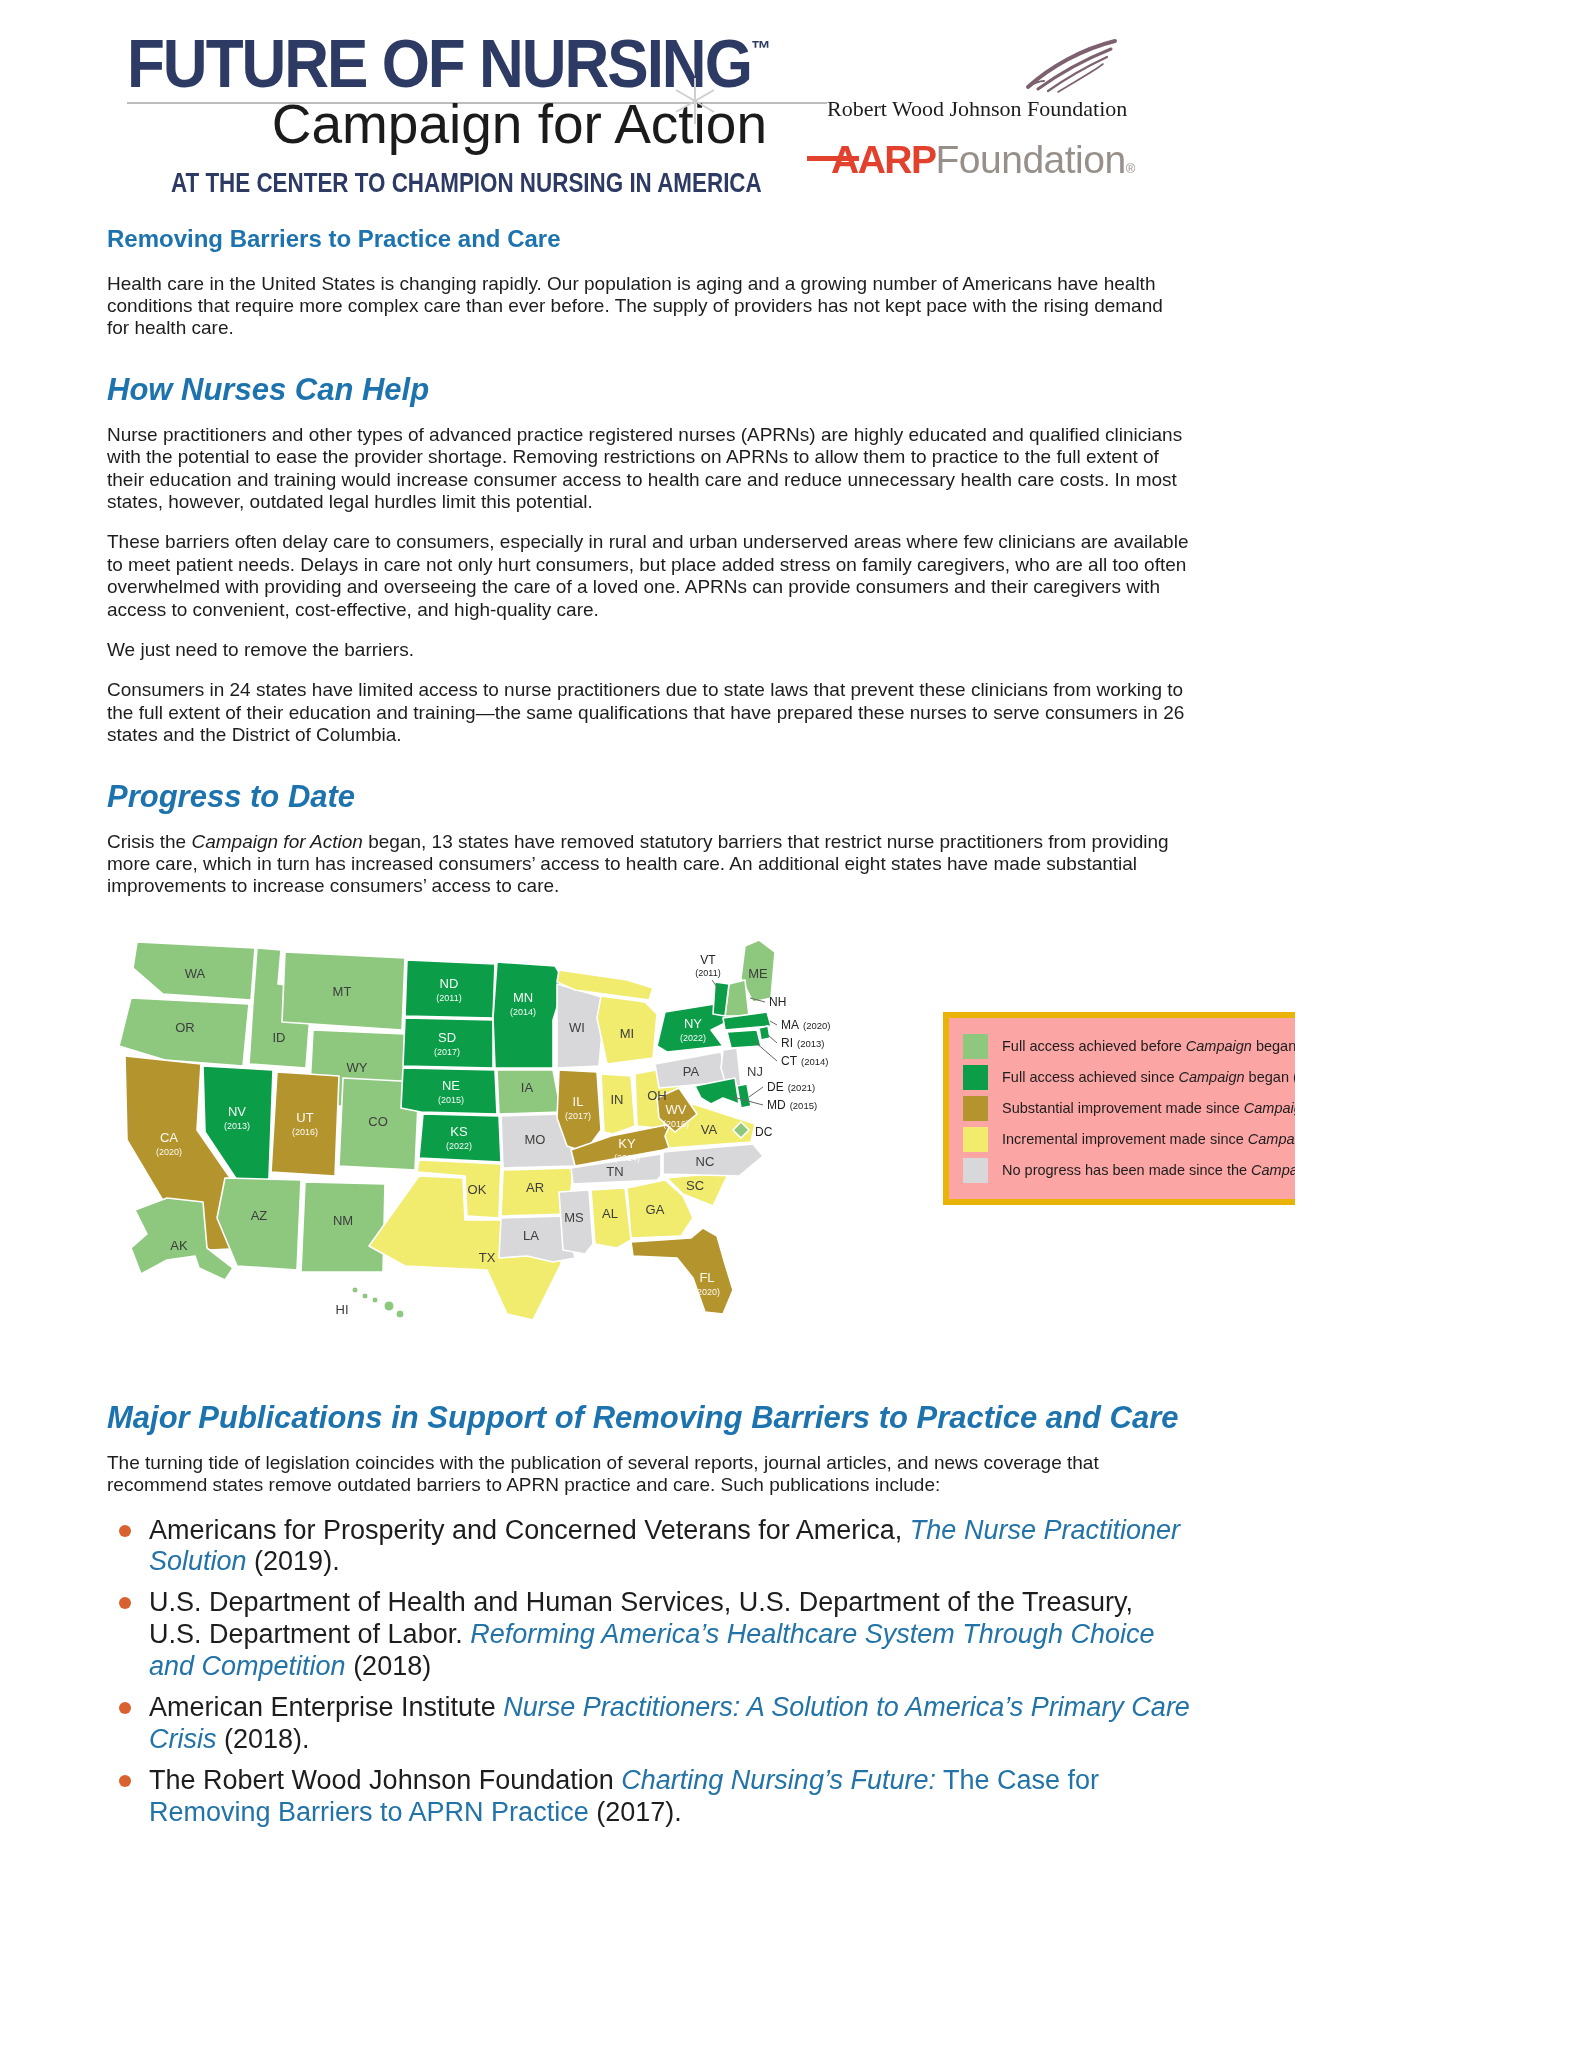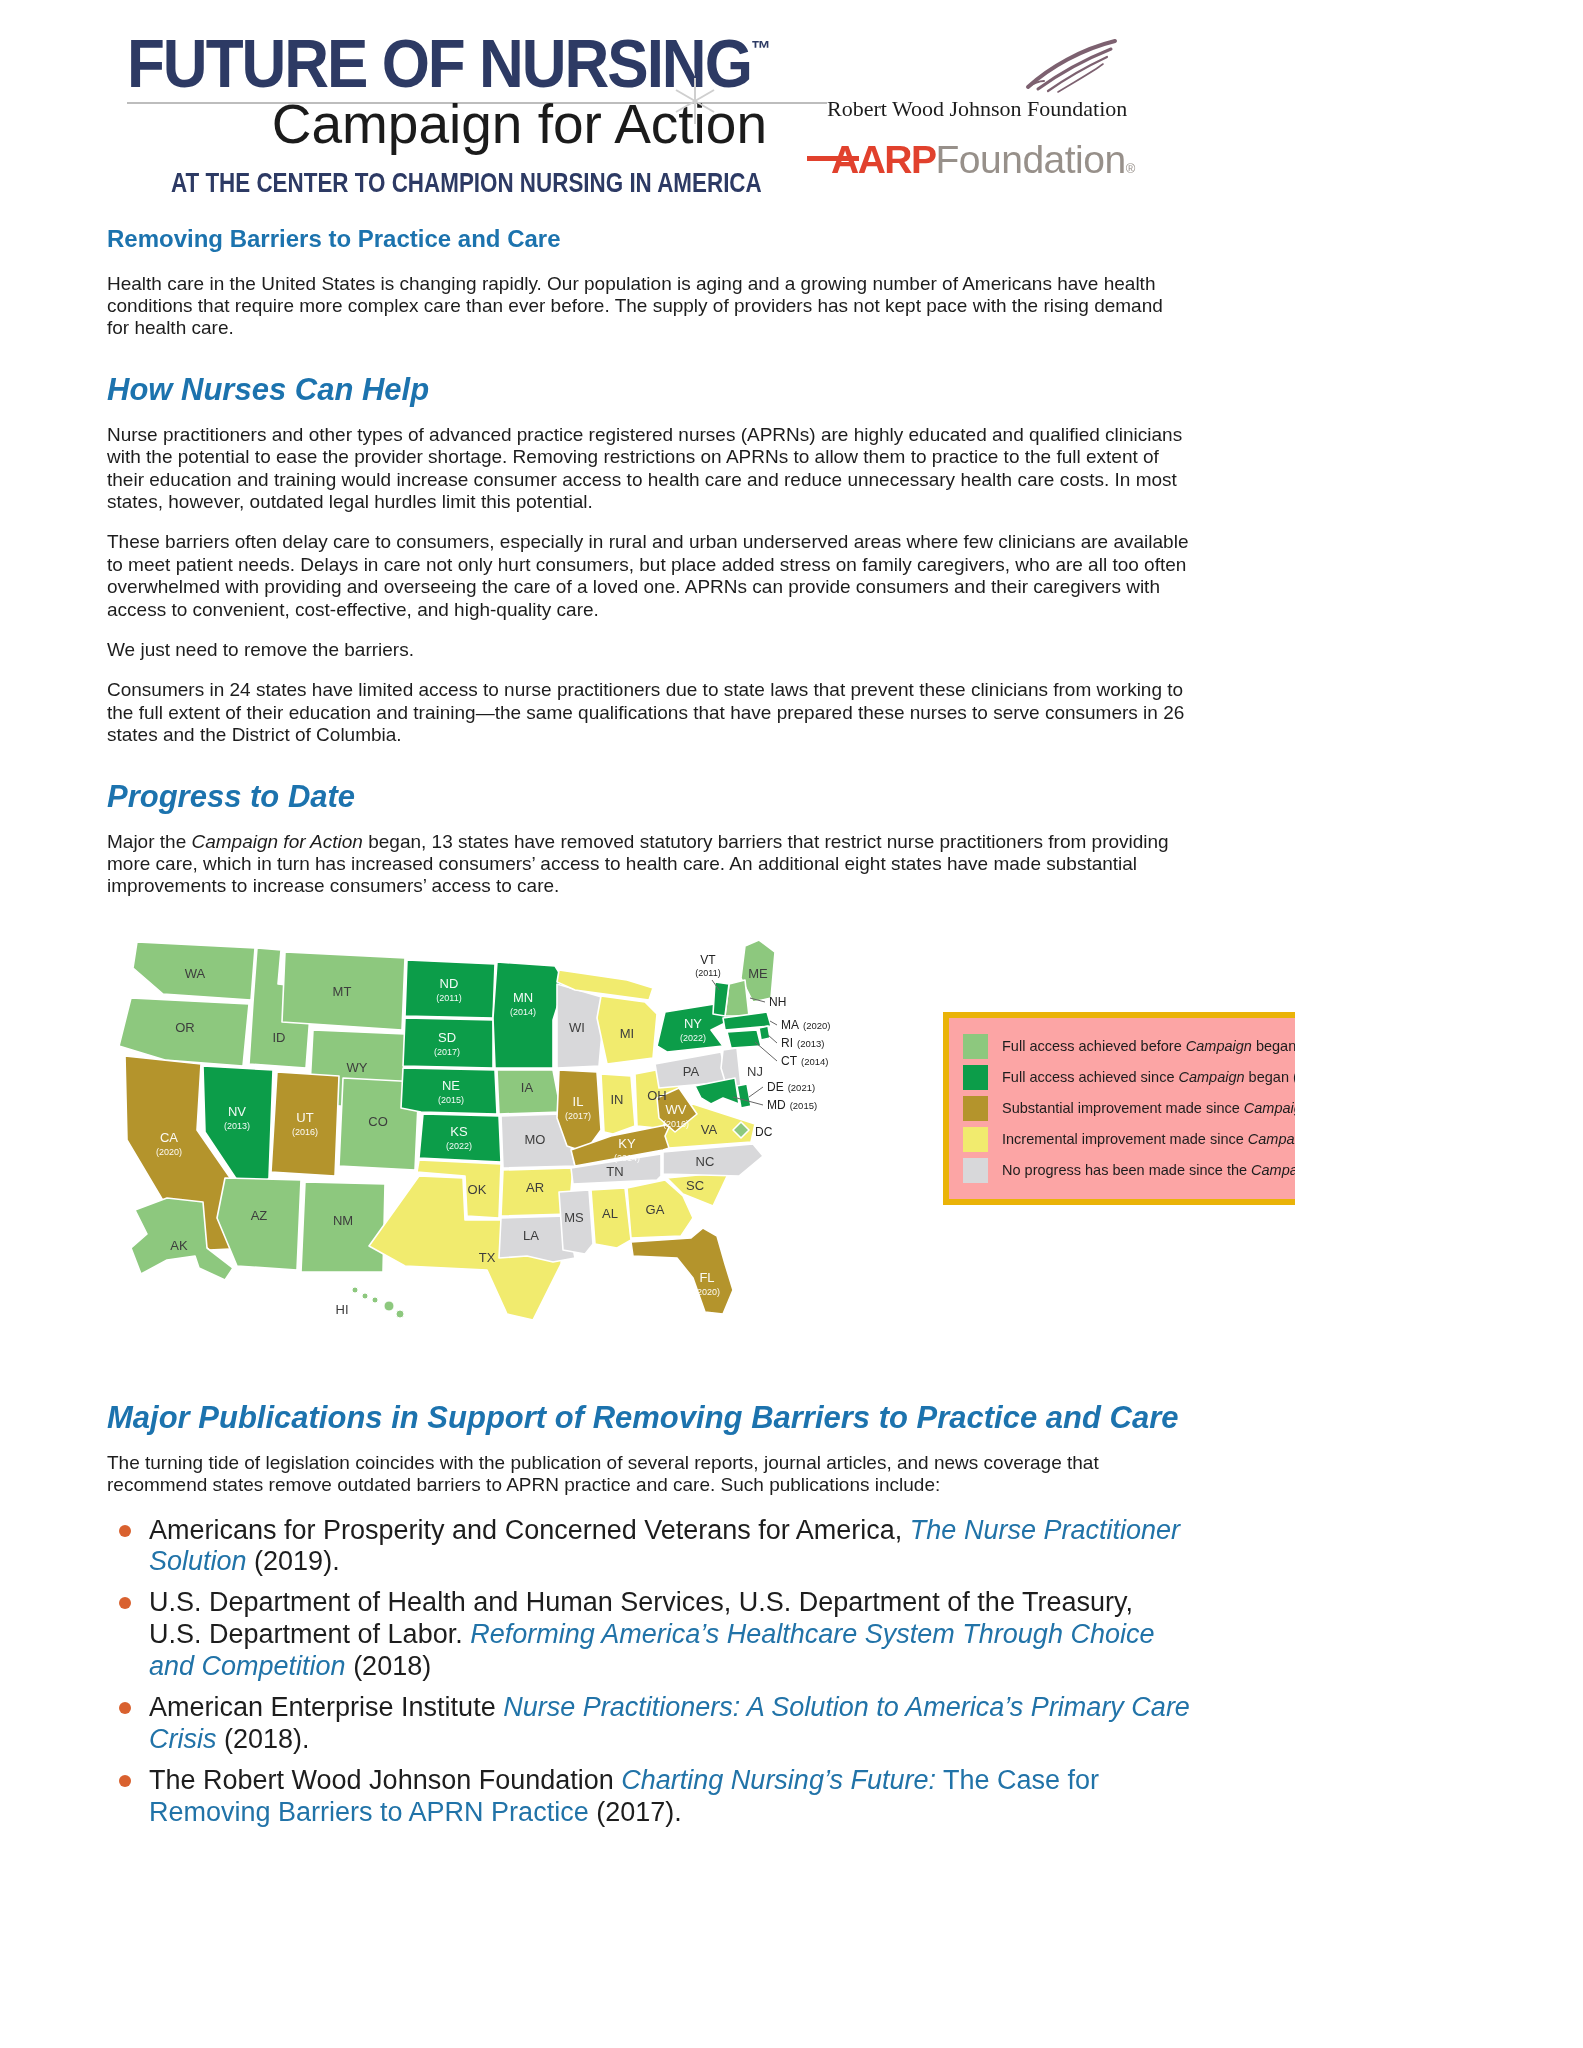--- a/index.html
+++ b/index.html
@@ -90,21 +90,21 @@
 
   <p class="body"><span>Health care in the United States is changing rapidly. Our population is aging and a growing number of Americans have health conditions that require more complex care than ever before. The supply of providers has not kept pace with the rising demand for health care.</span></p>
 
   <h2>How Nurses Can Help</h2>
   <p class="body"><span>Nurse practitioners and other types of advanced practice registered nurses (APRNs) are highly educated and qualified clinicians with the potential to ease the provider shortage. Removing restrictions on APRNs to allow them to practice to the full extent of their education and training would increase consumer access to health care and reduce unnecessary health care costs. In most states, however, outdated legal hurdles limit this potential.</span></p>
   <p class="body"><span>These barriers often delay care to consumers, especially in rural and urban underserved areas where few clinicians are available to meet patient needs. Delays in care not only hurt consumers, but place added stress on family caregivers, who are all too often overwhelmed with providing and overseeing the care of a loved one. APRNs can provide consumers and their caregivers with access to convenient, cost-effective, and high-quality care.</span></p>
   <p class="body"><span>We just need to remove the barriers.</span></p>
   <p class="body"><span>Consumers in 24 states have limited access to nurse practitioners due to state laws that prevent these clinicians from working to the full extent of their education and training—the same qualifications that have prepared these nurses to serve consumers in 26 states and the District of Columbia.</span></p>
 
   <h2>Progress to Date</h2>
-  <p class="body"><span>Major the </span><span class="run-i">Campaign for Action</span><span> began, 13 states have removed statutory barriers that restrict nurse practitioners from providing more care, which in turn has increased consumers’ access to health care. An additional eight states have made substantial improvements to increase consumers’ access to care.</span></p>
+  <p class="body"><span>Crisis the </span><span class="run-i">Campaign for Action</span><span> began, 13 states have removed statutory barriers that restrict nurse practitioners from providing more care, which in turn has increased consumers’ access to health care. An additional eight states have made substantial improvements to increase consumers’ access to care.</span></p>
 
   <figure class="mapfig">
     <svg id="usmap" viewBox="0 0 745 420" width="745" height="420">
         <g>
           <polygon points="30,26 148,32 144,84 56,78 26,52" fill="#8DC87E" stroke="#ffffff" stroke-width="1.6" stroke-linejoin="round"></polygon>
           <polygon points="24,82 142,88 136,150 58,144 12,130" fill="#8DC87E" stroke="#ffffff" stroke-width="1.6" stroke-linejoin="round"></polygon>
           <polygon points="18,140 94,148 90,214 144,292 144,332 102,334 58,288 20,224" fill="#B4942C" stroke="#ffffff" stroke-width="1.6" stroke-linejoin="round"></polygon>
           <polygon points="96,150 166,154 162,262 146,288 98,216" fill="#0C9D49" stroke="#ffffff" stroke-width="1.6" stroke-linejoin="round"></polygon>
           <polygon points="150,32 174,34 171,68 205,72 199,152 142,148 146,86" fill="#8DC87E" stroke="#ffffff" stroke-width="1.6" stroke-linejoin="round"></polygon>
           <polygon points="178,36 298,42 295,114 175,106" fill="#8DC87E" stroke="#ffffff" stroke-width="1.6" stroke-linejoin="round"></polygon>

